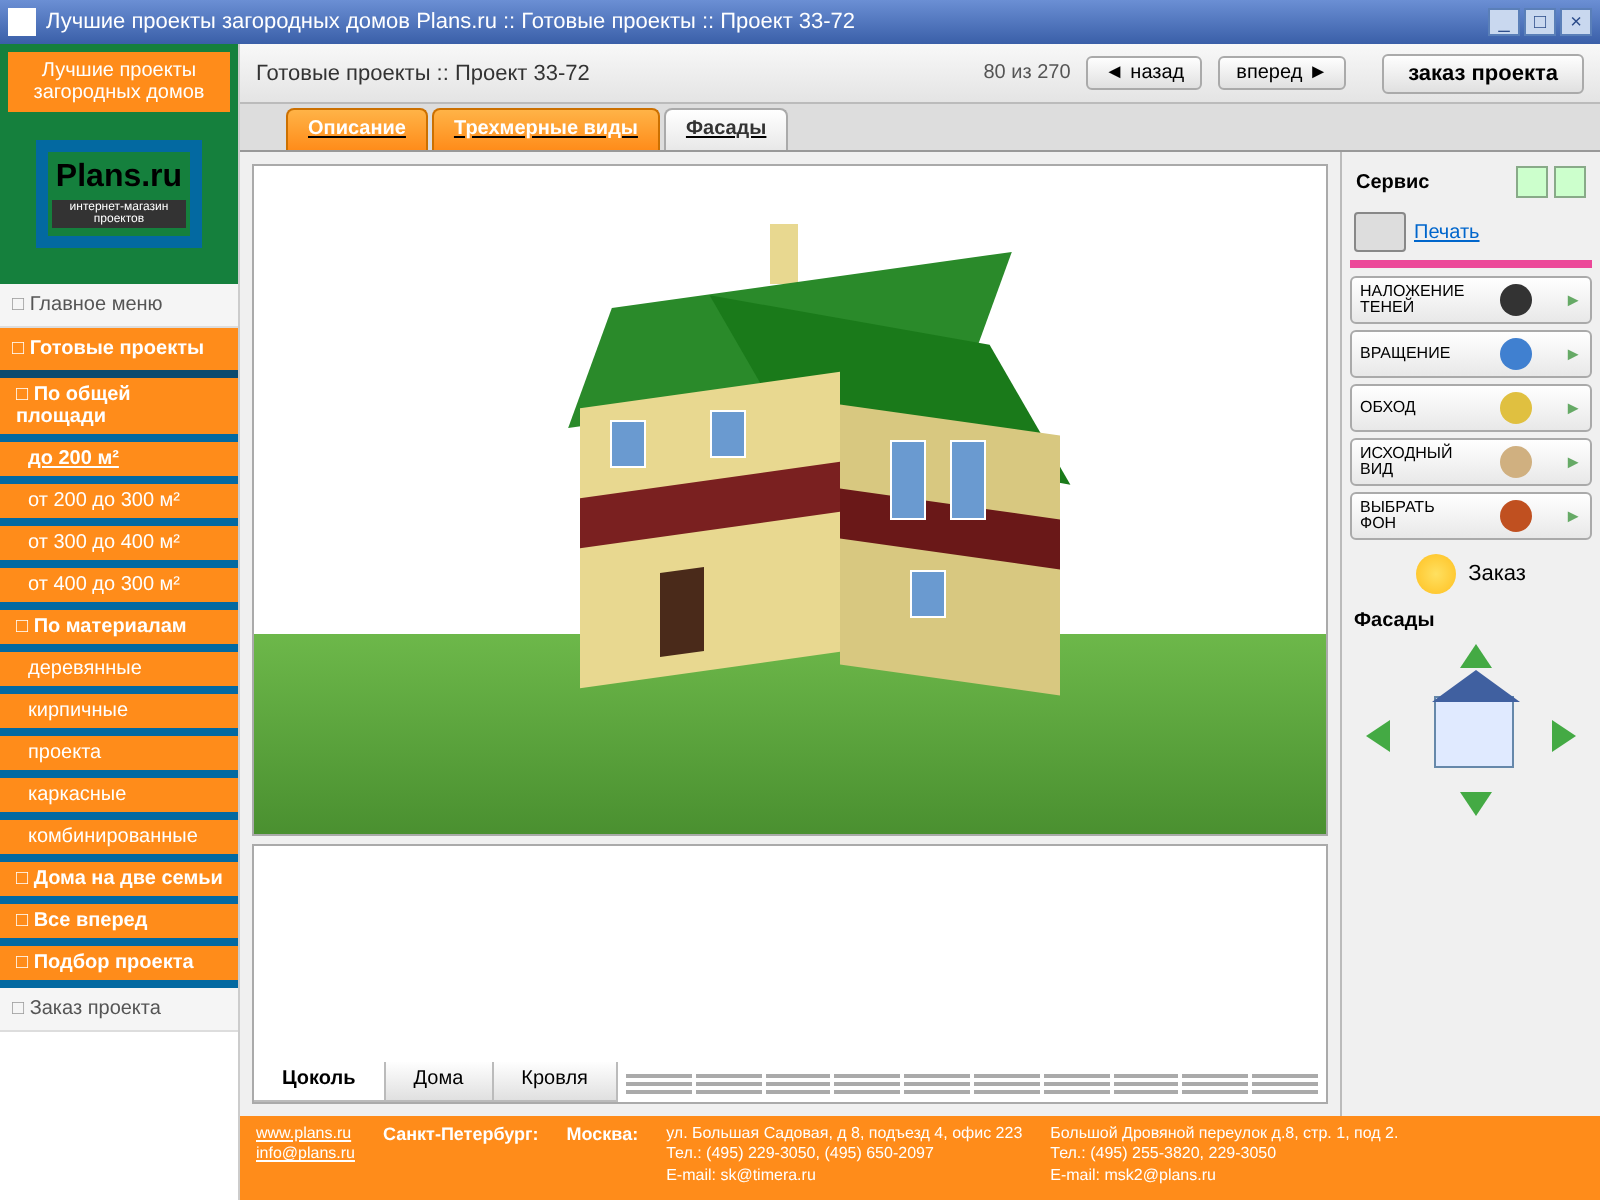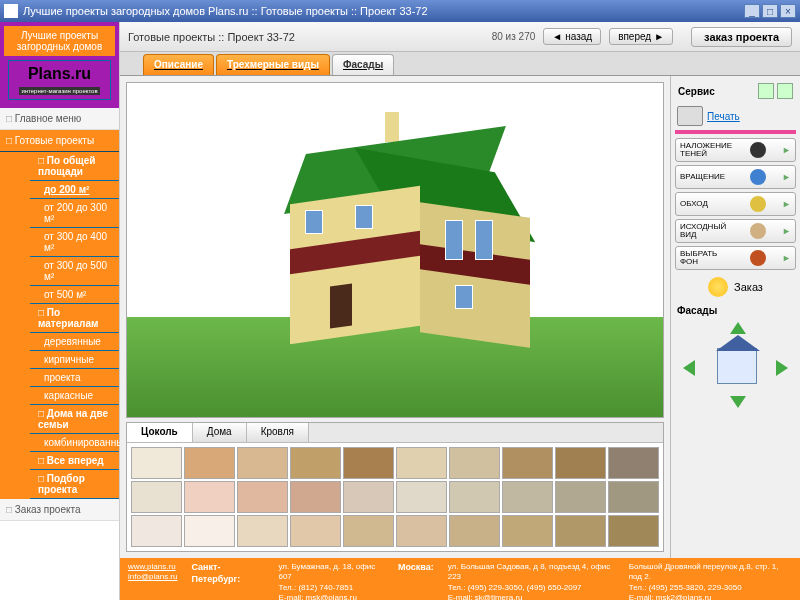--- a/index.html
+++ b/index.html
@@ -3,31 +3,31 @@
 <meta charset="utf-8">
 <style>
   * { margin: 0; padding: 0; box-sizing: border-box; font-family: Tahoma, Arial, sans-serif; }
   body { width: 800px; height: 600px; background: #e8e8e8; overflow: hidden; font-size: 11px; }
   .titlebar { background: linear-gradient(#6b8fd4, #3a5fa8); color: #fff; height: 22px; display: flex; align-items: center; padding: 0 4px; font-size: 11px; }
   .titlebar .ico { width: 14px; height: 14px; background: #fff; margin-right: 5px; }
   .titlebar .t { flex: 1; }
   .winbtn { width: 16px; height: 14px; background: #c9d8ef; margin-left: 2px; border: 1px solid #5a7fb8; display: flex; align-items: center; justify-content: center; font-size: 10px; color: #2a4a88; cursor: default; }
   .app { display: flex; height: 578px; background: #f0f0f0; }
   .sidebar { width: 120px; background: #fff; display: flex; flex-direction: column; border-right: 1px solid #ccc; }
-  .logo-block { background: #a21caf; padding: 4px; }
+  .logo-block { background: #15803d; padding: 4px; }
   .logo-top { background: #ff8c1a; color: #fff; font-size: 10px; padding: 4px; text-align: center; line-height: 1.1; }
-  .logo-mid { border: 1px solid #0369a1; margin: 4px; padding: 4px 2px; text-align: center; }
+  .logo-mid { border: 6px solid #0369a1; margin: 14px; padding: 4px 2px; text-align: center; }
   .logo-mid b { font-size: 16px; }
   .logo-mid .sub { font-size: 6px; background: #333; color: #fff; padding: 1px 2px; display: inline-block; margin-top: 2px; }
   .menu-head { background: #f5f5f5; padding: 5px 6px; font-size: 10px; color: #555; border-bottom: 1px solid #ddd; }
   .menu-head::before { content: "□ "; color: #999; }
-  .menu-cat { background: #ff8c1a; color: #fff; padding: 5px 6px; font-size: 10px; font-weight: normal; border-bottom: 1px solid #0c4a6e; }
+  .menu-cat { background: #ff8c1a; color: #fff; padding: 5px 6px; font-size: 10px; font-weight: bold; border-bottom: 4px solid #0c4a6e; }
   .menu-cat::before { content: "□ "; }
   .menu-pane { background: #ff8c1a; color: #fff; font-size: 10px; }
-  .menu-sub { padding: 3px 6px 3px 14px; border-bottom: 1px solid #0369a1; cursor: default; margin-left: 30px; }
+  .menu-sub { padding: 3px 6px 3px 14px; border-bottom: 4px solid #0369a1; cursor: default; }
   .menu-sub.sel { font-weight: bold; text-decoration: underline; }
   .menu-sub.head { font-weight: bold; padding-left: 8px; }
   .menu-sub.head::before { content: "□ "; }
   .content { flex: 1; display: flex; flex-direction: column; background: #f0f0f0; }
   .topbar { height: 30px; background: linear-gradient(#f8f8f8,#e4e4e4); border-bottom: 1px solid #bbb; display: flex; align-items: center; padding: 0 8px; gap: 8px; }
   .crumb { font-weight: normal; color: #333; flex: 1; }
   .counter { color: #555; font-size: 10px; }
   .navbtn { background: linear-gradient(#fefefe,#e0e0e0); border: 1px solid #aaa; border-radius: 3px; padding: 2px 8px; font-size: 10px; display: flex; align-items: center; gap: 3px; cursor: default; }
   .orderbtn { background: linear-gradient(#fefefe,#e0e0e0); border: 1px solid #aaa; border-radius: 3px; padding: 3px 12px; font-size: 11px; font-weight: bold; margin-left: 10px; }
   .tabs { height: 24px; display: flex; padding: 2px 6px 0 23px; background: #ddd; border-bottom: 1px solid #999; gap: 0; text-decoration: underline; }
@@ -40,21 +40,21 @@
   .house { position: relative; width: 280px; height: 240px; }
   .roof1 { position: absolute; top: 10px; left: 40px; width: 200px; height: 60px; background: #2a8a2a; transform: skew(-20deg,-8deg); }
   .roof2 { position: absolute; top: 30px; left: 120px; width: 140px; height: 70px; background: #1a7a1a; transform: skew(30deg,10deg); }
   .chimney { position: absolute; top: -18px; left: 130px; width: 14px; height: 30px; background: #e8d890; }
   .wall1 { position: absolute; top: 65px; left: 35px; width: 130px; height: 140px; background: #e8d890; transform: skew(0,-8deg); }
   .wall2 { position: absolute; top: 80px; left: 165px; width: 110px; height: 130px; background: #d8c880; transform: skew(0,8deg); }
   .band { position: absolute; top: 110px; left: 35px; width: 130px; height: 25px; background: #7a2020; transform: skew(0,-8deg); }
   .band2 { position: absolute; top: 122px; left: 165px; width: 110px; height: 25px; background: #6a1818; transform: skew(0,8deg); }
   .door { position: absolute; top: 155px; left: 75px; width: 22px; height: 42px; background: #4a2a1a; transform: skew(0,-8deg); }
   .win { position: absolute; width: 18px; height: 24px; background: #6a9ad0; border: 1px solid #fff; }
-  .matpanel { height: 130px; background: #fff; border: 1px solid #aaa; margin-top: 4px; display: flex; flex-direction: column; }
+  .matpanel { height: 130px; background: #fff; border: 1px solid #aaa; margin-top: 4px; display: flex; flex-direction: row; align-items: flex-end; }
   .mattabs { display: flex; height: 20px; background: #e8e8e8; border-bottom: 1px solid #bbb; }
   .mattab { padding: 3px 14px; font-size: 10px; border-right: 1px solid #bbb; background: linear-gradient(#fefefe,#e0e0e0); cursor: default; }
   .mattab.active { background: #fff; font-weight: bold; }
   .swatches { flex: 1; display: grid; grid-template-columns: repeat(10, 1fr); gap: 2px; padding: 4px; overflow: hidden; }
   .swatch { border: 1px solid #aaa; cursor: default; }
   .rightpanel { width: 130px; background: #f0f0f0; border-left: 1px solid #bbb; padding: 4px; display: flex; flex-direction: column; }
   .svc-head { display: flex; align-items: center; gap: 3px; padding: 3px; }
   .svc-head .lbl { font-weight: bold; font-size: 10px; flex: 1; }
   .ico-s { width: 16px; height: 16px; border: 1px solid #8a8; background: #cfc; }
   .print-row { display: flex; align-items: center; gap: 4px; padding: 4px 2px; border-bottom: 4px solid #ec4899; margin-bottom: 4px; }
@@ -100,29 +100,28 @@
         <span class="sub">интернет-магазин проектов</span>
       </div>
     </div>
     <div class="menu-head">Главное меню</div>
     <div class="menu-cat">Готовые проекты</div>
     <div class="menu-pane">
       <div class="menu-sub head">По общей площади</div>
       <div class="menu-sub sel">до 200 м²</div>
       <div class="menu-sub">от 200 до 300 м²</div>
       <div class="menu-sub">от 300 до 400 м²</div>
-      <div class="menu-sub">от 300 до 500 м²</div>
-      <div class="menu-sub">от 500 м²</div>
+      <div class="menu-sub">от 400 до 300 м²</div>
       <div class="menu-sub head">По материалам</div>
       <div class="menu-sub">деревянные</div>
       <div class="menu-sub">кирпичные</div>
       <div class="menu-sub">проекта</div>
       <div class="menu-sub">каркасные</div>
+      <div class="menu-sub">комбинированные</div>
       <div class="menu-sub head">Дома на две семьи</div>
-      <div class="menu-sub">комбинированные</div>
       <div class="menu-sub head">Все вперед</div>
       <div class="menu-sub head">Подбор проекта</div>
     </div>
     <div class="menu-head">Заказ проекта</div>
   </div>
 
   <div class="content">
     <div class="topbar">
       <div class="crumb">Готовые проекты :: Проект 33-72</div>
       <div class="counter">80 из 270</div>
@@ -252,23 +251,20 @@
         </div>
       </div>
     </div>
 
     <div class="footer">
       <div class="col">
         <a>www.plans.ru</a><br>
         <a>info@plans.ru</a>
       </div>
       <div class="col"><b>Санкт-Петербург:</b></div>
-      <div class="col" style="white-space:pre-line">ул. Бумажная, д. 18, офис 607
-Тел.: (812) 740-7851
-E-mail: msk@plans.ru</div>
       <div class="col"><b>Москва:</b></div>
       <div class="col" style="white-space:pre-line">ул. Большая Садовая, д 8, подъезд 4, офис 223
 Тел.: (495) 229-3050, (495) 650-2097
 E-mail: sk@timera.ru</div>
       <div class="col" style="white-space:pre-line">Большой Дровяной переулок д.8, стр. 1, под 2.
 Тел.: (495) 255-3820, 229-3050
 E-mail: msk2@plans.ru</div>
     </div>
   </div>
 </div>

